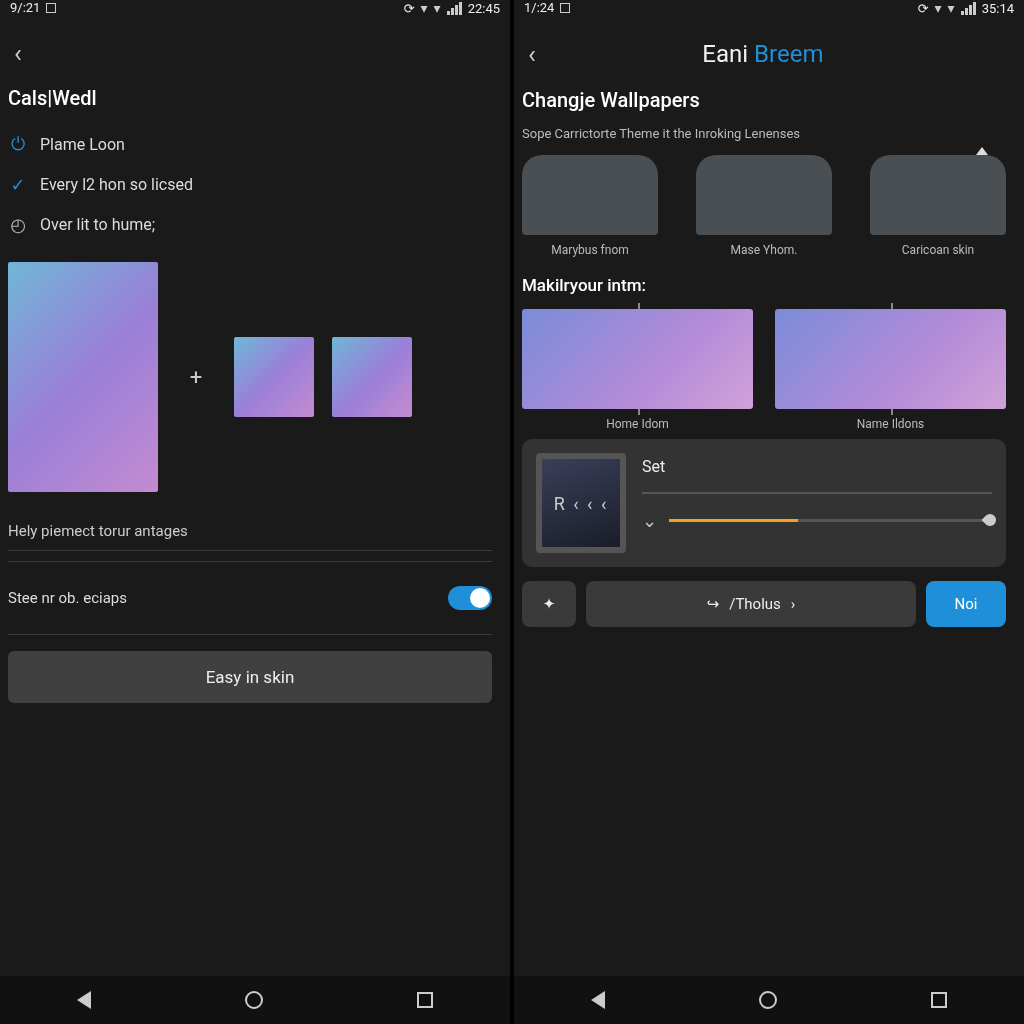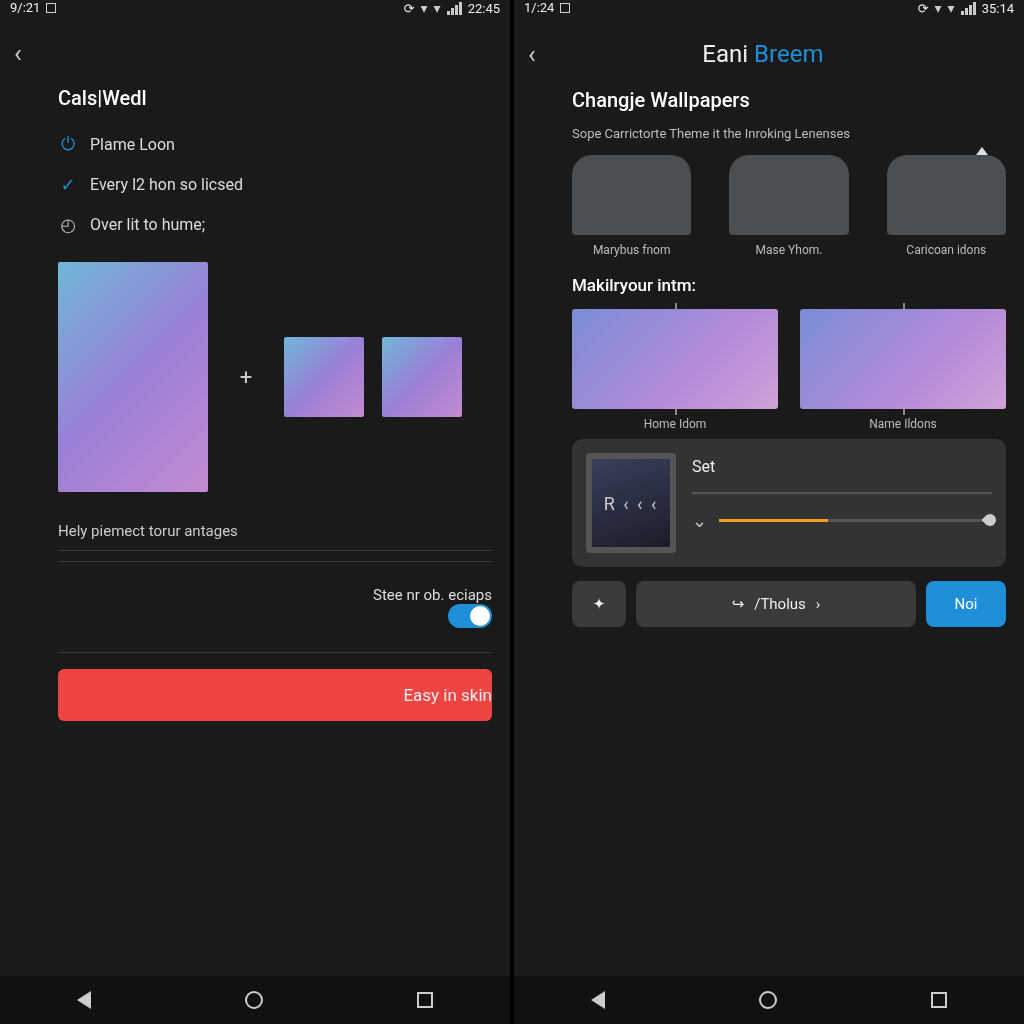--- a/index.html
+++ b/index.html
@@ -47,39 +47,39 @@
   }
   .header-title {
     flex:1;
     text-align:center;
     font-size: 24px;
     color:#f0f0f0;
     font-weight:400;
   }
   .header-title .blue{ color:#1e8fd8;}
   
-  .content { flex:1; padding: 4px 18px 0 18px; overflow:hidden;margin-left:40px;}
+  .content { flex:1; padding: 4px 18px 0 8px; overflow:hidden;}
   .section-title { font-size:20px; color:#fff; font-weight:500; margin:8px 0 14px 0;}
   .subtitle-small { font-size:13px; color:#bbb; margin-bottom:14px;}
   .row-item { display:flex; align-items:center; gap:12px; padding:10px 0; font-size:16px; color:#ddd;}
   .icon-circle { width:20px; height:20px; display:flex; align-items:center; justify-content:center; color:#1e8fd8; font-size:18px;}
   .grad-preview-row { display:flex; align-items:center; gap:18px; margin:18px 0 30px 0;}
   .grad-large { width:150px; height:230px; background:linear-gradient(135deg,#6fb7d6 0%, #9a7fd8 50%, #c48bd0 100%); border-radius:2px;}
   .grad-small { width:80px; height:80px; background:linear-gradient(135deg,#6fb7d6 0%, #9a7fd8 50%, #c48bd0 100%); border-radius:2px;}
   .plus-btn { width:40px; height:40px; display:flex; align-items:center; justify-content:center; color:#ccc; font-size:22px;}
   .thin-text { font-size:15px; color:#ccc; margin:8px 0;}
   .divider { height:1px; background:#3a3a3a; margin:10px 0;}
   .progress-row { margin:16px 0;}
   .progress-label { font-size:15px; color:#ddd; margin-bottom:6px;}
   .progress-bar { height:3px; background:#555; border-radius:2px; position:relative;}
   .progress-fill { position:absolute; left:0; top:0; height:100%; width:22%; background:#1e8fd8;}
-  .toggle-row { display:flex; align-items:flex-end; justify-content:space-between; padding:14px 0; font-size:15px; color:#ddd;flex-direction:column;}
+  .toggle-row { display:flex; align-items:center; justify-content:space-between; padding:14px 0; font-size:15px; color:#ddd;}
   .toggle { width:44px; height:24px; background:#1e8fd8; border-radius:12px; position:relative;}
   .toggle .knob{ position:absolute; right:2px; top:2px; width:20px; height:20px; background:#fff; border-radius:50%;}
-  .big-button { margin:16px 0 8px 0; height:52px; background:#ef4444; border-radius:6px; display:flex; align-items:center; justify-content:flex-end; font-size:17px; color:#eee;}
+  .big-button { margin:16px 0 8px 0; height:52px; background:#404040; border-radius:6px; display:flex; align-items:center; justify-content:center; font-size:17px; color:#eee;}
   
   .theme-row { display:flex; gap:38px; margin-bottom:8px;}
   .theme-item { flex:1; display:flex; flex-direction:column; align-items:center; gap:8px; font-size:12px; color:#bbb;}
   .theme-shape { width:100%; height:80px; background:#4a4f54; border-radius:20px 20px 4px 4px;}
   .theme-shape.last { position:relative;}
   .theme-shape.last::after{content:""; position:absolute; top:-8px; right:18px; width:0;height:0;border-left:6px solid transparent;border-right:6px solid transparent;border-bottom:8px solid #ddd;}
   .grad-row2 { display:flex; gap:22px; margin:14px 0 6px 0;}
   .grad-item { flex:1; display:flex; flex-direction:column; align-items:center; gap:8px; font-size:12px; color:#bbb;}
   .grad-box { width:100%; height:100px; background:linear-gradient(135deg,#7a8cd8 0%, #b48bd8 60%, #d0a2d8 100%); border-radius:3px; position:relative;}
   .grad-box::before{content:"";position:absolute;top:-6px;left:50%;width:2px;height:6px;background:#888;}
@@ -231,21 +231,21 @@
       <div class="theme-item">
         <div class="theme-shape"></div>
         <span>Marybus fnom</span>
       </div>
       <div class="theme-item">
         <div class="theme-shape"></div>
         <span>Mase Yhom.</span>
       </div>
       <div class="theme-item">
         <div class="theme-shape last"></div>
-        <span>Caricoan idons</span>
+        <span>Caricoan skin</span>
       </div>
     </div>
 
     <div class="section-title" style="font-size:17px;margin-top:18px">Makilryour intm:</div>
 
     <div class="grad-row2">
       <div class="grad-item">
         <div class="grad-box"></div>
         <span>Home Idom</span>
       </div>

